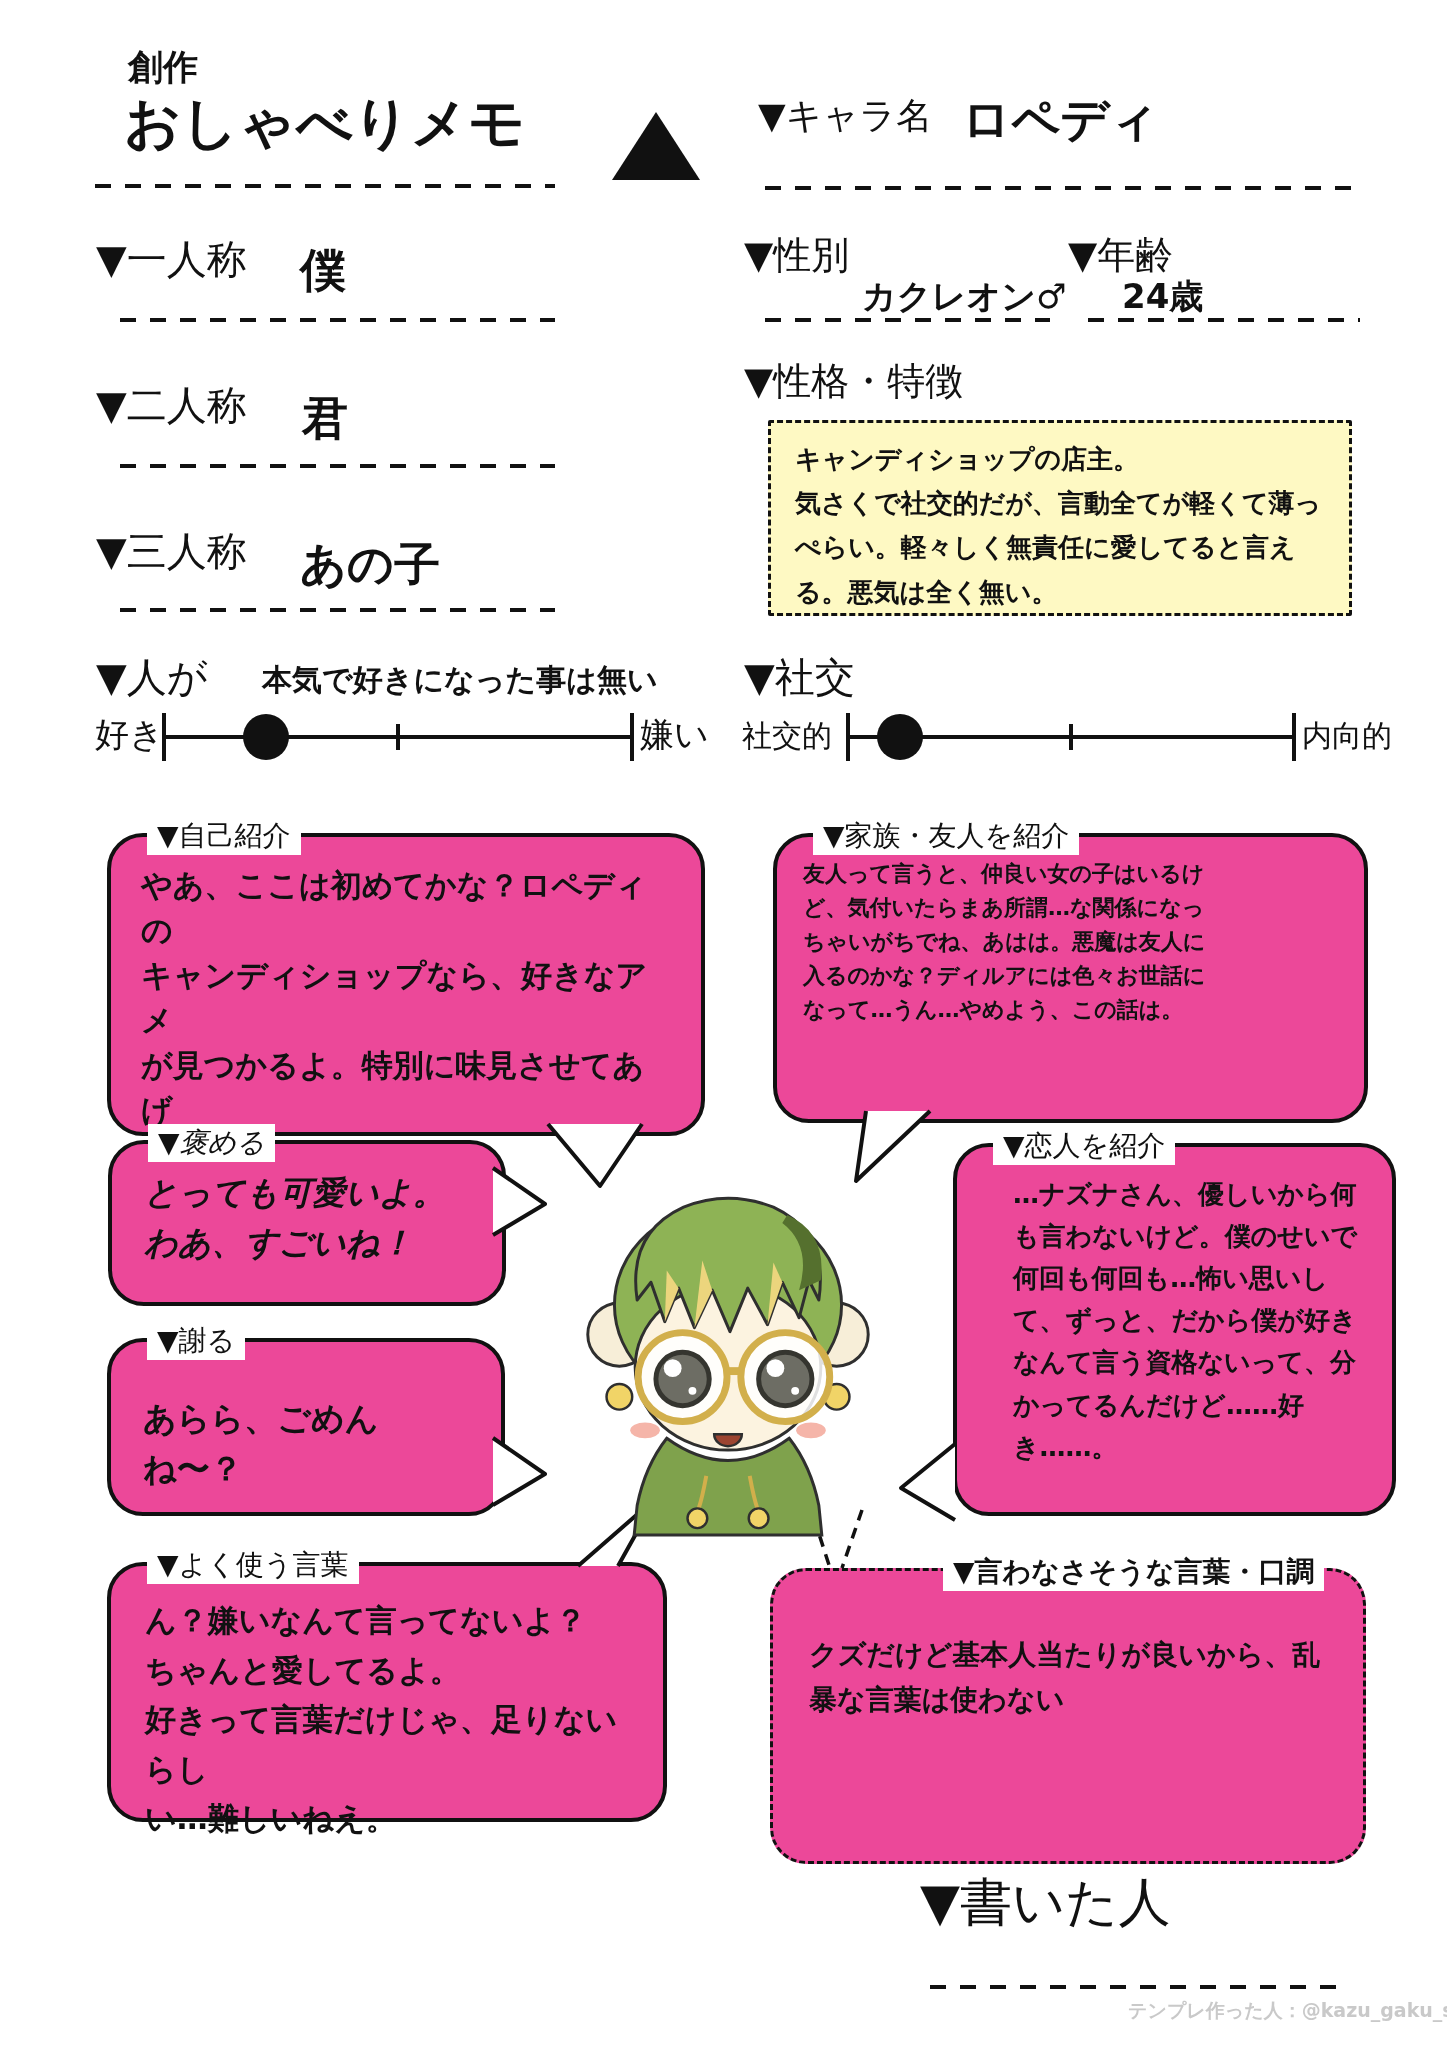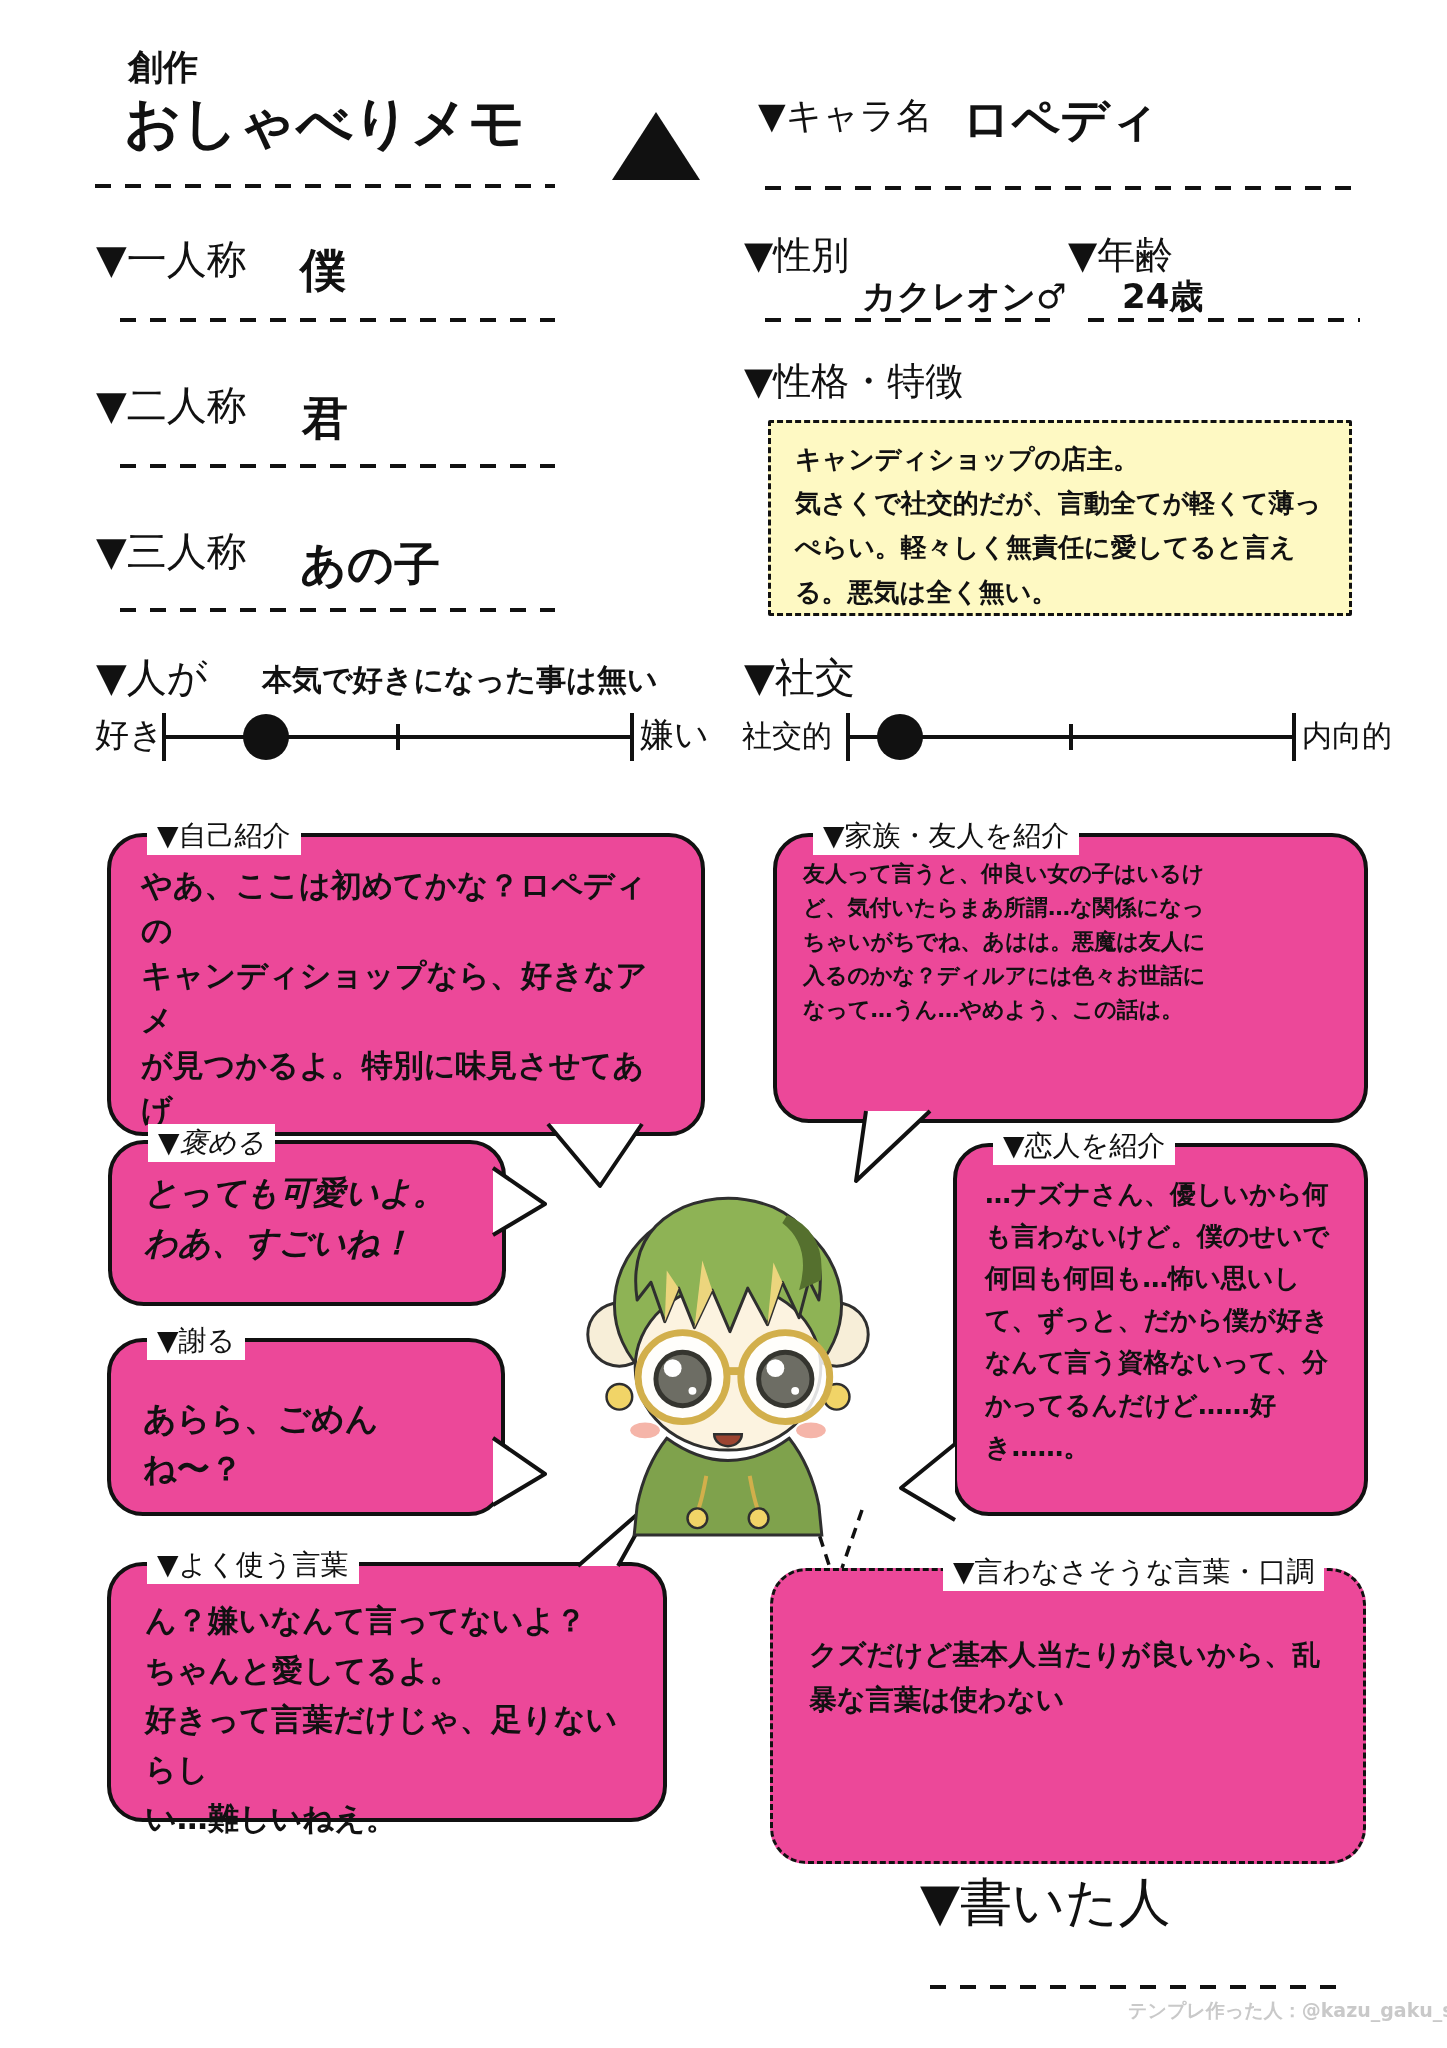--- a/index.html
+++ b/index.html
@@ -131,21 +131,21 @@
   </svg>
 
   <div class="bubble" style="left:107px;top:1338px;width:390px;height:170px;">
     <span class="bubble-label">▼謝る</span>
     <div class="bubble-text" style="padding:52px 32px;font-size:33px;line-height:1.5;">あらら、ごめんね〜？</div>
   </div>
   <svg class="tail" style="left:487px;top:1432px;" width="64" height="78">
     <path d="M6,6 L58,42 L6,73" fill="#fff" stroke="#111" stroke-width="4" stroke-linejoin="round"></path>
   </svg>
 
-  <div class="bubble" style="left:953px;top:1143px;width:407px;height:365px;">
+  <div class="bubble" style="left:953px;top:1143px;width:407px;height:365px;padding-left:28px;">
     <span class="bubble-label">▼恋人を紹介</span>
     <div class="bubble-text" style="padding:26px 28px;font-size:26px;line-height:1.62;">…ナズナさん、優しいから何
 も言わないけど。僕のせいで
 何回も何回も…怖い思いし
 て、ずっと、だから僕が好き
 なんて言う資格ないって、分
 かってるんだけど……好
 き……。</div>
   </div>
   <svg class="tail" style="left:897px;top:1438px;" width="64" height="88">
@@ -157,21 +157,21 @@
     <div class="bubble-text" style="padding:30px 34px;font-size:31px;line-height:1.6;">ん？嫌いなんて言ってないよ？
 ちゃんと愛してるよ。
 好きって言葉だけじゃ、足りないらし
 い…難しいねえ。</div>
   </div>
   <svg class="tail" style="left:566px;top:1492px;" width="100" height="80">
     <path d="M12,74 L90,6 L52,74" fill="#fff" stroke="#111" stroke-width="4" stroke-linejoin="round"></path>
   </svg>
 
   <div class="bubble dashed" style="left:770px;top:1568px;width:590px;height:290px;">
-    <span class="bubble-label" style="left:170px;top:-18px;">▼言わなさそうな言葉・口調</span>
+    <span class="bubble-label" style="left:170px;top:-18px;font-weight:bold;">▼言わなさそうな言葉・口調</span>
     <div class="bubble-text" style="padding:62px 30px 0 36px;font-size:28px;line-height:1.6;">クズだけど基本人当たりが良いから、乱
 暴な言葉は使わない</div>
   </div>
   <svg class="tail" style="left:798px;top:1496px;" width="90" height="78">
     <path d="M10,4 L32,72" fill="none" stroke="#111" stroke-width="3.5" stroke-dasharray="11 8"></path>
     <path d="M64,14 L44,72" fill="none" stroke="#111" stroke-width="3.5" stroke-dasharray="11 8"></path>
   </svg>
 
   <svg class="abs" style="left:578px;top:1142px;" width="300" height="395" viewBox="0 0 300 400">
     <path d="M88,300 Q66,328 58,368 L55,398 L245,398 L242,368 Q234,328 212,300 Q150,345 88,300 Z" fill="#7fa24c" stroke="#2f2f2f" stroke-width="3"></path>

